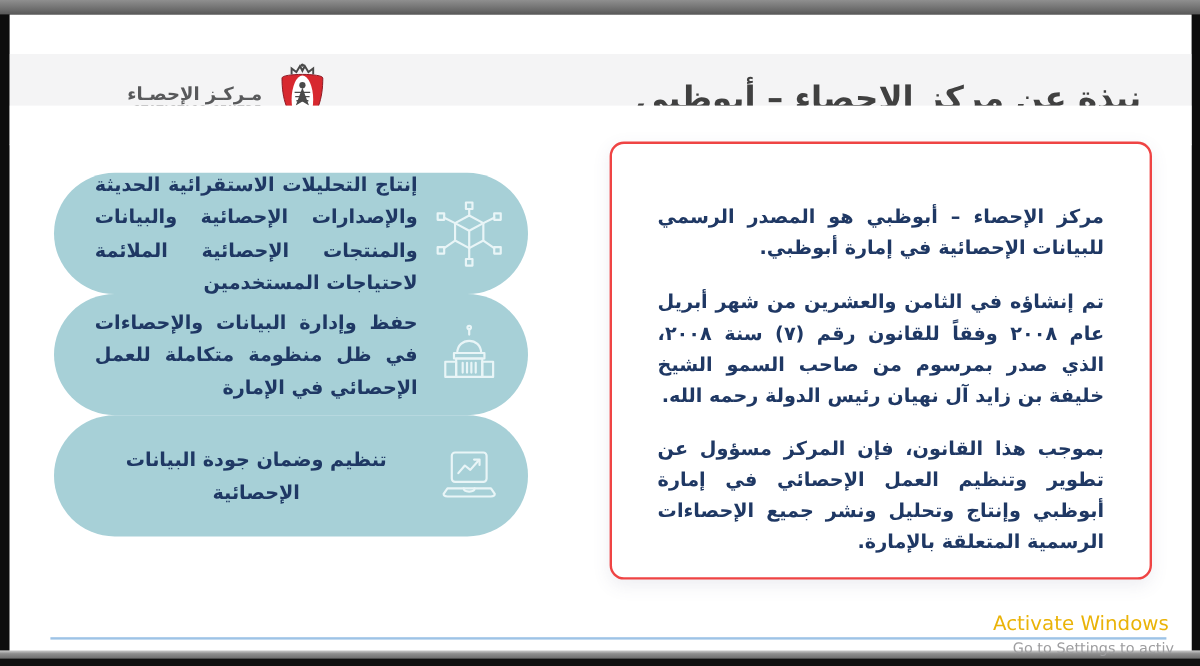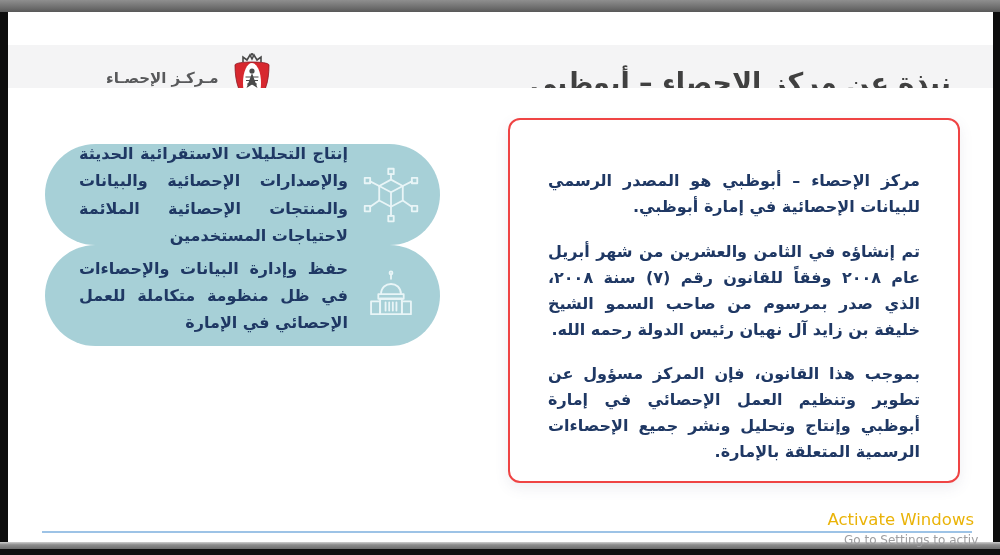--- a/index.html
+++ b/index.html
@@ -122,20 +122,32 @@
               <rect class="icon-stroke-thin" x="18" y="30" width="28" height="5"></rect>
               <rect class="icon-stroke-thin" x="20" y="35" width="24" height="17"></rect>
               <path class="icon-stroke-thin" d="M26 39 V48 M30 39 V48 M34 39 V48 M38 39 V48"></path>
               <rect class="icon-stroke-thin" x="10" y="38" width="10" height="14"></rect>
               <rect class="icon-stroke-thin" x="44" y="38" width="10" height="14"></rect>
             </svg>
           </span>
           <div class="pill-text">حفظ وإدارة البيانات والإحصاءات في ظل منظومة متكاملة للعمل الإحصائي في الإمارة</div>
         </div>
 
+        <div class="pill">
+          <span class="pill-icon">
+            <svg viewBox="0 0 64 64">
+              <rect class="icon-stroke-thin" x="16" y="10" width="32" height="27" rx="3"></rect>
+              <path class="icon-stroke-thin" d="M22 29 L28 22 L33 26 L41 17"></path>
+              <path class="icon-stroke-thin" d="M36.5 16.5 H41.5 V21.5"></path>
+              <path class="icon-stroke-thin" d="M12 43 H52 L55.5 48 Q55.5 50.5 52 50.5 H12 Q8.5 50.5 8.5 48 Z"></path>
+              <path class="icon-stroke-thin" d="M27 43 Q27 46 32 46 Q37 46 37 43"></path>
+            </svg>
+          </span>
+          <div class="pill-text">تنظيم وضمان جودة البيانات الإحصائية</div>
+        </div>
 
       </div>
 
       <div class="info-card">
         <p>مركز الإحصاء – أبوظبي هو المصدر الرسمي للبيانات الإحصائية في إمارة أبوظبي.</p>
         <p>تم إنشاؤه في الثامن والعشرين من شهر أبريل عام ٢٠٠٨ وفقاً للقانون رقم (٧) سنة ٢٠٠٨، الذي صدر بمرسوم من صاحب السمو الشيخ خليفة بن زايد آل نهيان رئيس الدولة رحمه الله.</p>
         <p>بموجب هذا القانون، فإن المركز مسؤول عن تطوير وتنظيم العمل الإحصائي في إمارة أبوظبي وإنتاج وتحليل ونشر جميع الإحصاءات الرسمية المتعلقة بالإمارة.</p>
       </div>
 
       <div class="accent-line"></div>

